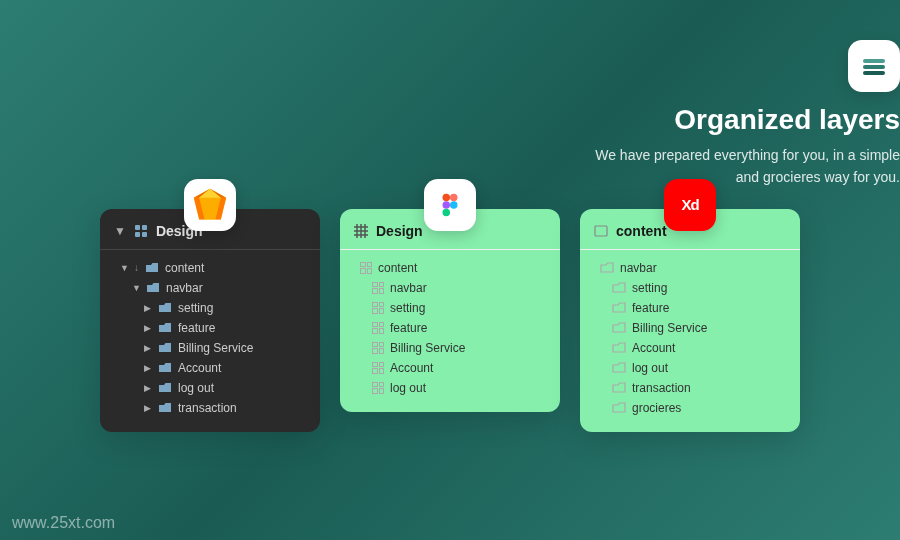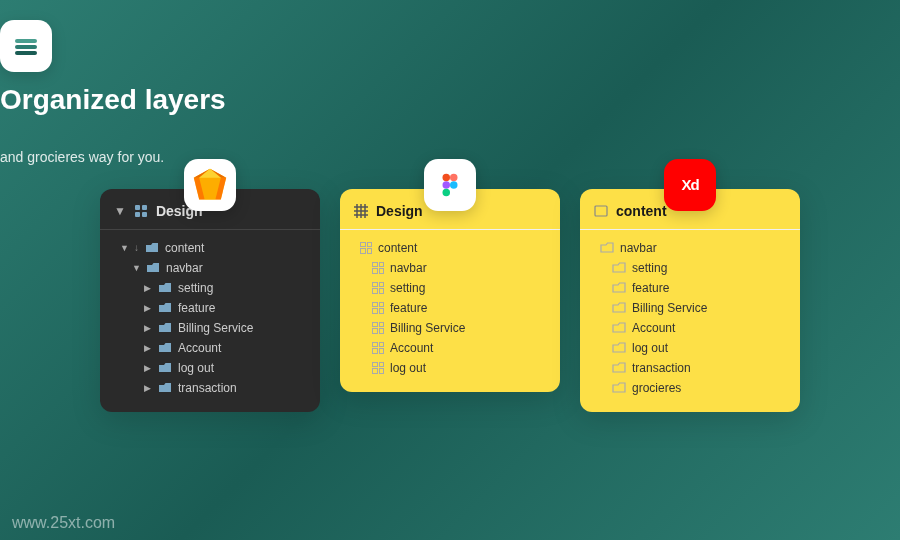--- a/index.html
+++ b/index.html
@@ -8,22 +8,22 @@
       width: 900px;
       height: 540px;
       overflow: hidden;
       font-family: -apple-system, BlinkMacSystemFont, 'Segoe UI', sans-serif;
       background: linear-gradient(135deg, #2d7d72 0%, #1a5c54 50%, #2d7d72 100%);
       position: relative;
     }
 
     
     .hero {
-      text-align: left;
-      padding-top: 20px;
+      text-align: right;
+      padding-top: 40px;
       position: relative;
       z-index: 1;
     }
 
     .hero-icon {
       width: 52px;
       height: 52px;
       background: white;
       border-radius: 14px;
       display: inline-flex;
@@ -56,21 +56,21 @@
       display: flex;
       justify-content: center;
       align-items: flex-start;
       gap: 20px;
       padding: 20px 30px 0;
       position: relative;
     }
 
     
     .card {
-      background: #fde047;
+      background: #86efac;
       border-radius: 12px;
       padding: 14px 0;
       width: 220px;
       box-shadow: 0 8px 30px rgba(0,0,0,0.15);
       position: relative;
       overflow: visible;
     }
 
     .card-header {
       display: flex;
@@ -173,21 +173,21 @@
   <div class="hero-icon">
 
     <svg viewBox="0 0 30 30" fill="none" xmlns="http://www.w3.org/2000/svg">
       <rect x="4" y="8" width="22" height="4" rx="2" fill="#4a9e8f"></rect>
       <rect x="4" y="14" width="22" height="4" rx="2" fill="#2d7d72"></rect>
       <rect x="4" y="20" width="22" height="4" rx="2" fill="#1a5c54"></rect>
     </svg>
   </div>
   <h1>Organized layers</h1>
   <p>
-    <br>
+    <span>We have prepared everything for you, in a simple</span><br>
     <span>and grocieres way for you.</span>
   </p>
 </div>
 
 <div class="cards-container">
 
   <div class="card card-dark">
     <div class="app-badge badge-sketch">
 
       <svg width="36" height="36" viewBox="0 0 100 100">

